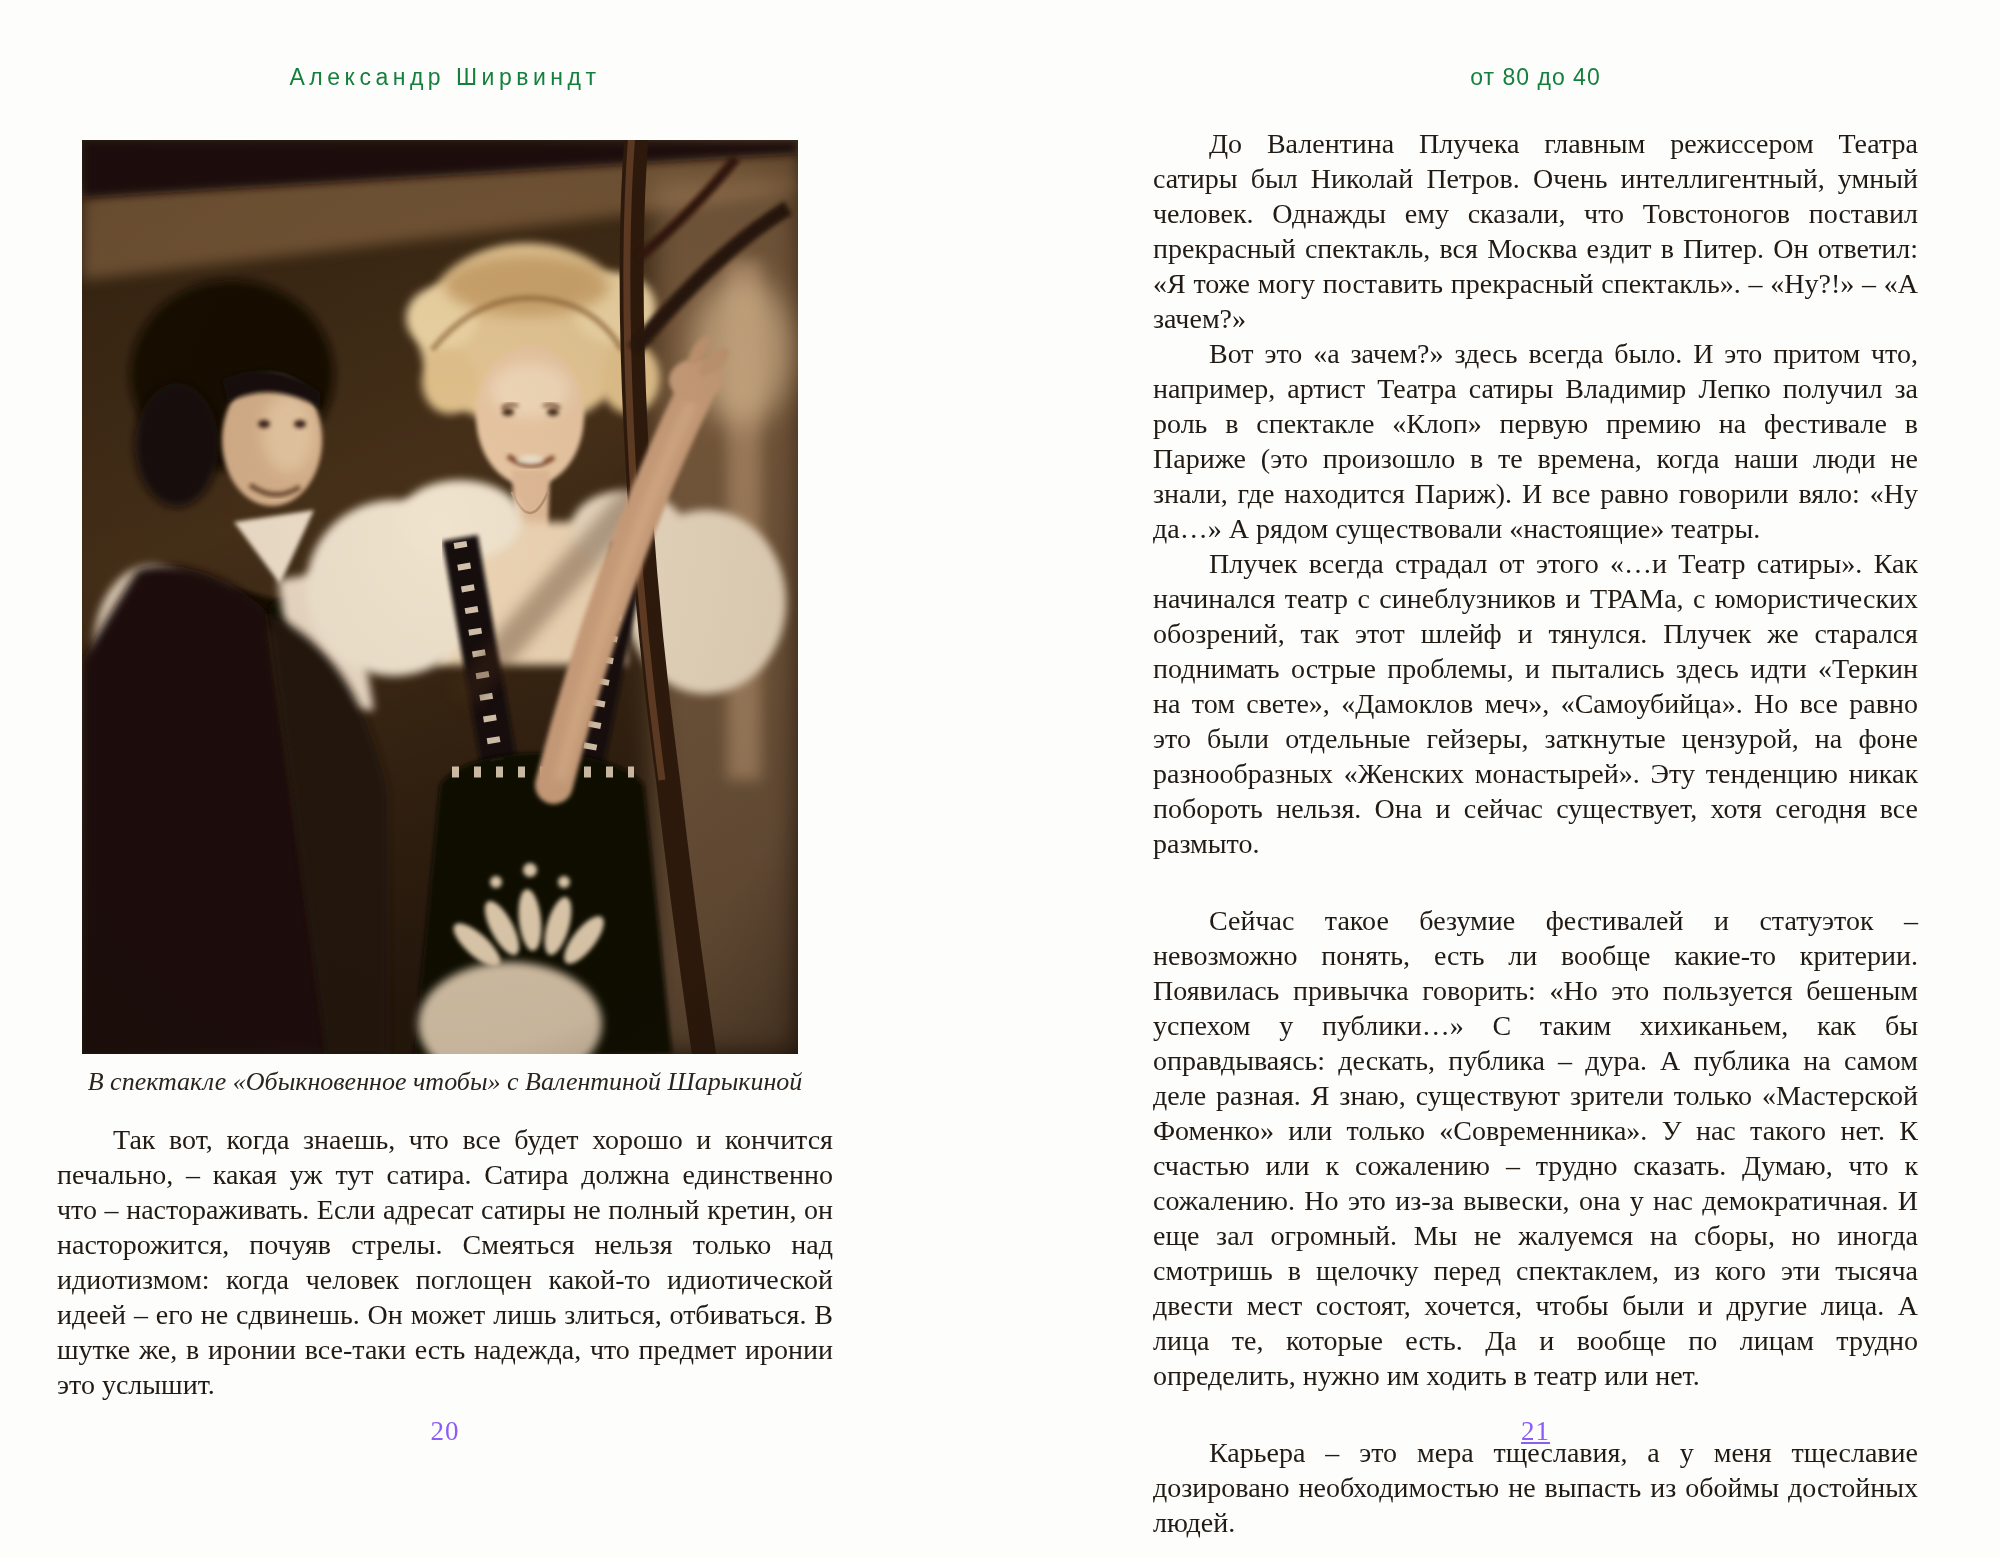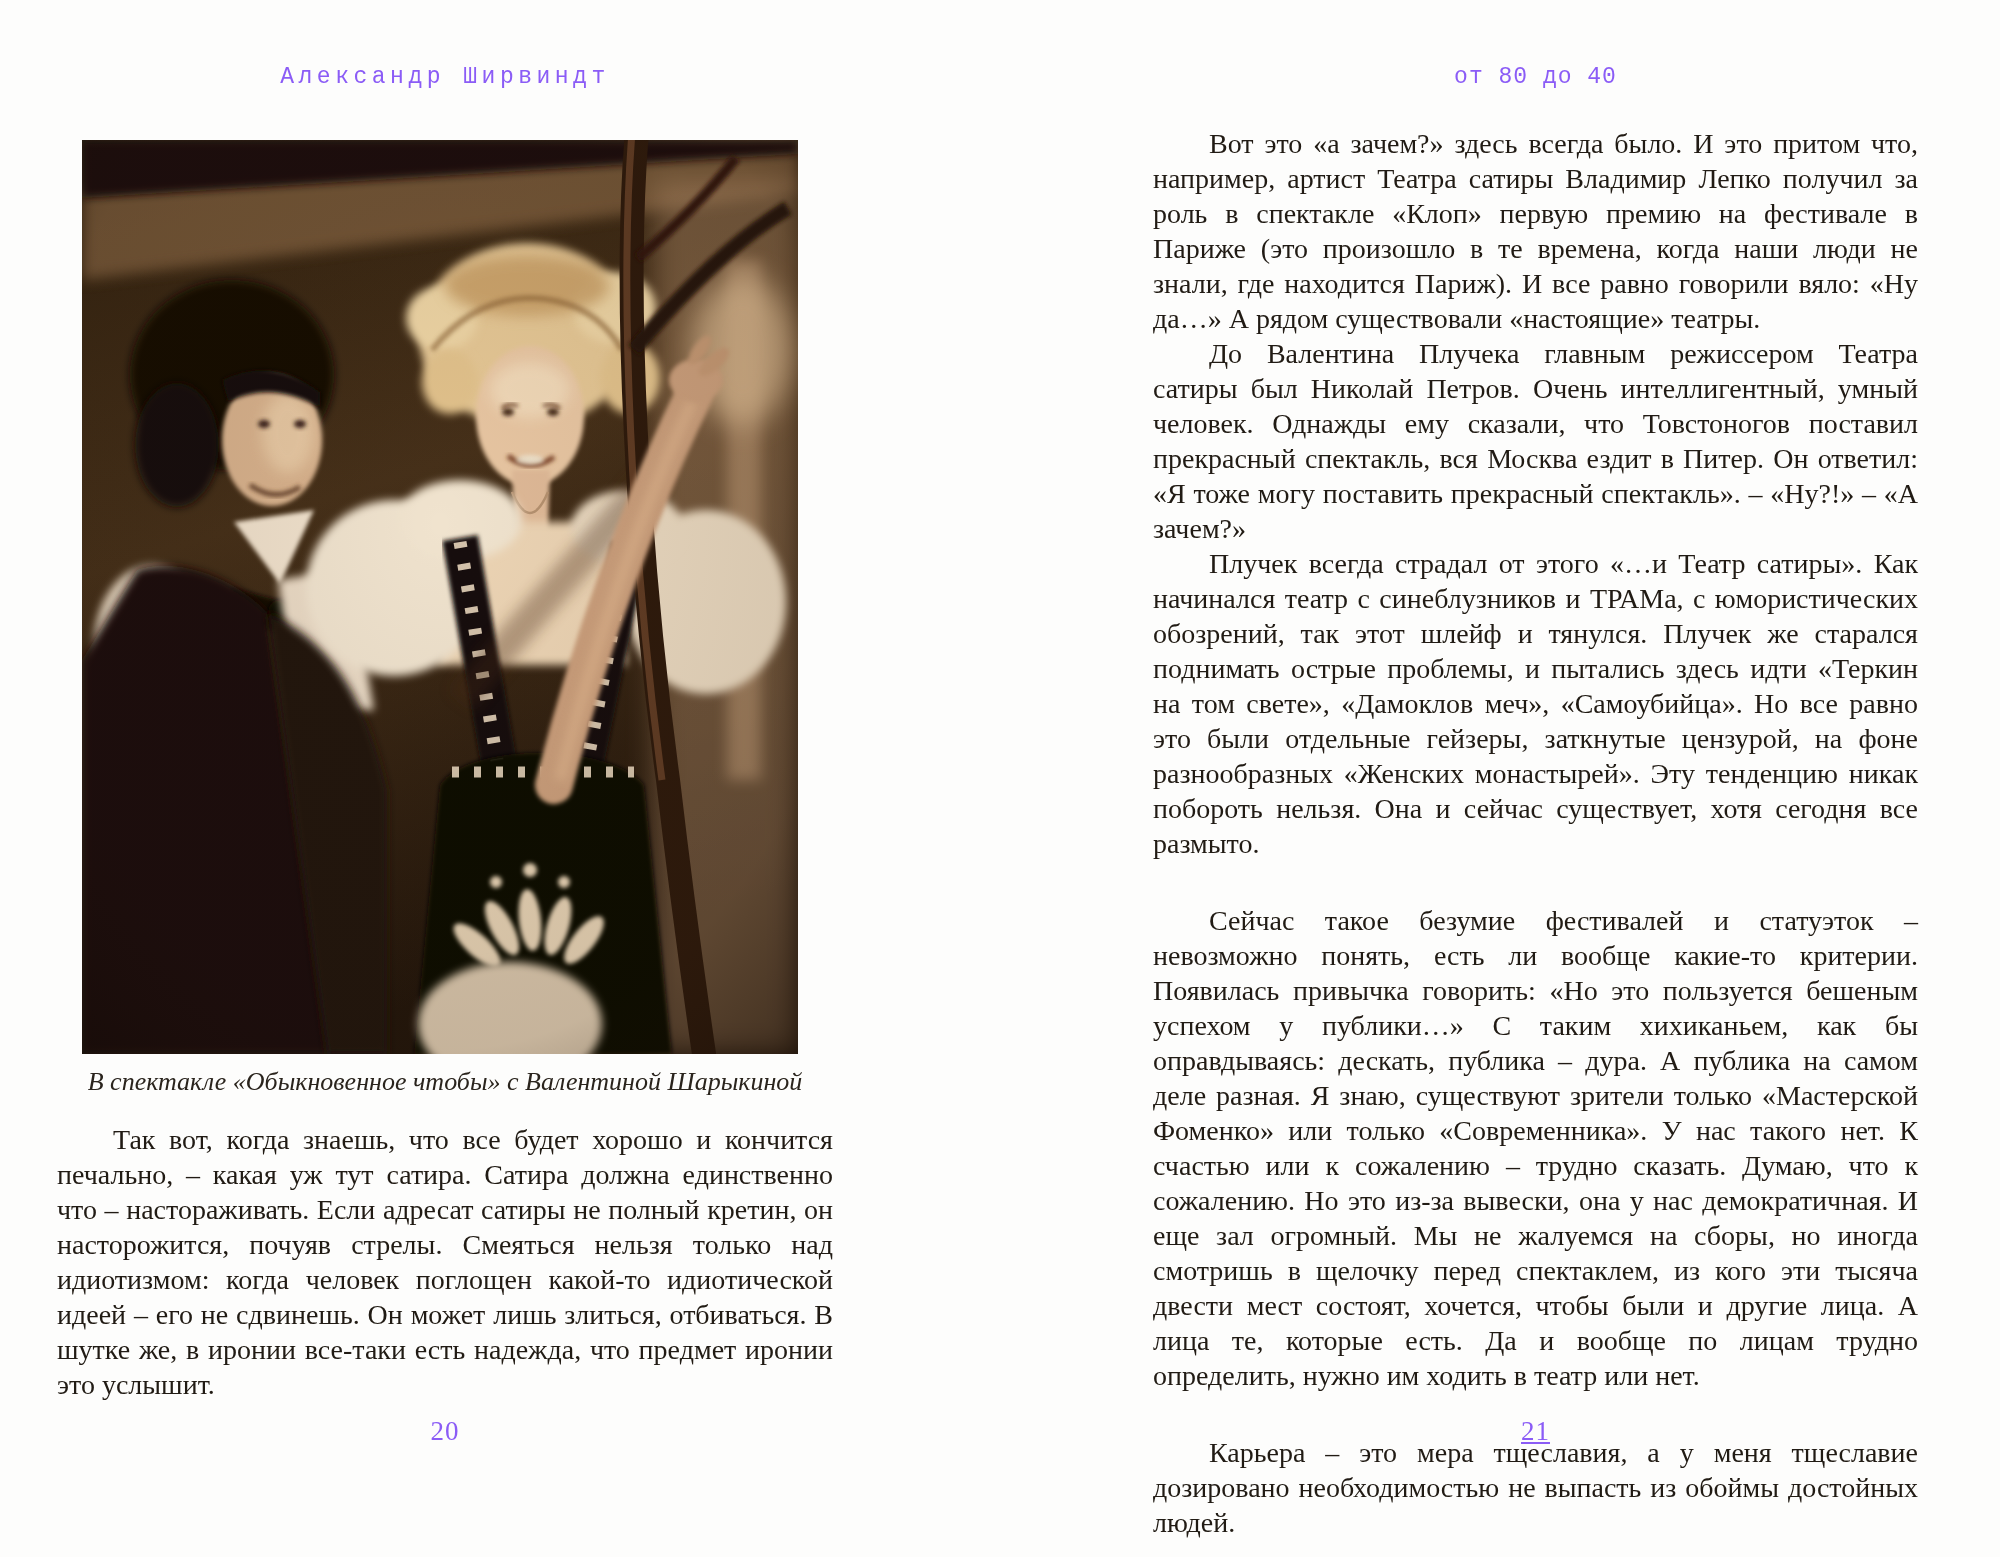--- a/index.html
+++ b/index.html
@@ -2,22 +2,22 @@
 <html lang="ru"><head>
 <meta charset="utf-8">
 <style>
   html,body{margin:0;padding:0;background:#ffffff;}
   .spread{
     position:relative;width:2000px;height:1557px;background:#fdfdfc;overflow:hidden;
     font-family:"Liberation Serif","DejaVu Serif",serif;color:#211b14;
   }
   .running-head{
     position:absolute;top:62px;height:30px;line-height:30px;text-align:center;
-    font-family:Liberation Mono, monospace;
-    font-size:23px;color:#8b5cf6;
+    font-family:Liberation Sans, sans-serif;
+    font-size:23px;color:#15803d;
   }
   .running-head.left{left:57px;width:776px;letter-spacing:4.5px;}
   .running-head.right{left:1153px;width:765px;letter-spacing:1px;}
   .photo-frame{
     position:absolute;left:82px;top:140px;width:716px;height:914px;overflow:hidden;
     background:#33221484;
   }
   .photo-frame svg{display:block;width:716px;height:914px;}
   .caption{
     position:absolute;left:57px;top:1066px;width:776px;text-align:center;
@@ -160,22 +160,22 @@
     <div class="left-paragraph-box">
       <p class="body-text">Так вот, когда знаешь, что все будет хорошо и кончится печально, – какая уж тут сатира. Сатира должна единственно что – настораживать. Если адресат сатиры не полный кретин, он насторожится, почуяв стрелы. Смеяться нельзя только над идиотизмом: когда человек поглощен какой-то идиотической идеей – его не сдвинешь. Он может лишь злиться, отбиваться. В шутке же, в иронии все-таки есть надежда, что предмет иронии это услышит.</p>
     </div>
 
     <div class="folio left">20</div>
   </section>
 
   <section>
     <div class="running-head right">от 80 до 40</div>
     <div class="right-text-col" id="right-paragraphs">
+        <p class="body-text">До Валентина Плучека главным режиссером Театра сатиры был Николай Петров. Очень интеллигентный, умный человек. Однажды ему сказали, что Товстоногов поставил прекрасный спектакль, вся Москва ездит в Питер. Он ответил: «Я тоже могу поставить прекрасный спектакль». – «Ну?!» – «А зачем?»</p>
         <p class="body-text">Вот это «а зачем?» здесь всегда было. И это притом что, например, артист Театра сатиры Владимир Лепко получил за роль в спектакле «Клоп» первую премию на фестивале в Париже (это произошло в те времена, когда наши люди не знали, где находится Париж). И все равно говорили вяло: «Ну да…» А рядом существовали «настоящие» театры.</p>
-        <p class="body-text">До Валентина Плучека главным режиссером Театра сатиры был Николай Петров. Очень интеллигентный, умный человек. Однажды ему сказали, что Товстоногов поставил прекрасный спектакль, вся Москва ездит в Питер. Он ответил: «Я тоже могу поставить прекрасный спектакль». – «Ну?!» – «А зачем?»</p>
         <p class="body-text">Плучек всегда страдал от этого «…и Театр сатиры». Как начинался театр с синеблузников и ТРАМа, с юмористических обозрений, так этот шлейф и тянулся. Плучек же старался поднимать острые проблемы, и пытались здесь идти «Теркин на том свете», «Дамоклов меч», «Самоубийца». Но все равно это были отдельные гейзеры, заткнутые цензурой, на фоне разнообразных «Женских монастырей». Эту тенденцию никак побороть нельзя. Она и сейчас существует, хотя сегодня все размыто.</p>
         <p class="body-text spaced">Сейчас такое безумие фестивалей и статуэток – невозможно понять, есть ли вообще какие-то критерии. Появилась привычка говорить: «Но это пользуется бешеным успехом у публики…» С таким хихиканьем, как бы оправдываясь: дескать, публика – дура. А публика на самом деле разная. Я знаю, существуют зрители только «Мастерской Фоменко» или только «Современника». У нас такого нет. К счастью или к сожалению – трудно сказать. Думаю, что к сожалению. Но это из-за вывески, она у нас демократичная. И еще зал огромный. Мы не жалуемся на сборы, но иногда смотришь в щелочку перед спектаклем, из кого эти тысяча двести мест состоят, хочется, чтобы были и другие лица. А лица те, которые есть. Да и вообще по лицам трудно определить, нужно им ходить в театр или нет.</p>
         <p class="body-text spaced">Карьера – это мера тщеславия, а у меня тщеславие дозировано необходимостью не выпасть из обоймы достойных людей.</p>
       </div>
     <div class="folio right">21</div>
   </section>
 
 </div>
 
 </body></html>

